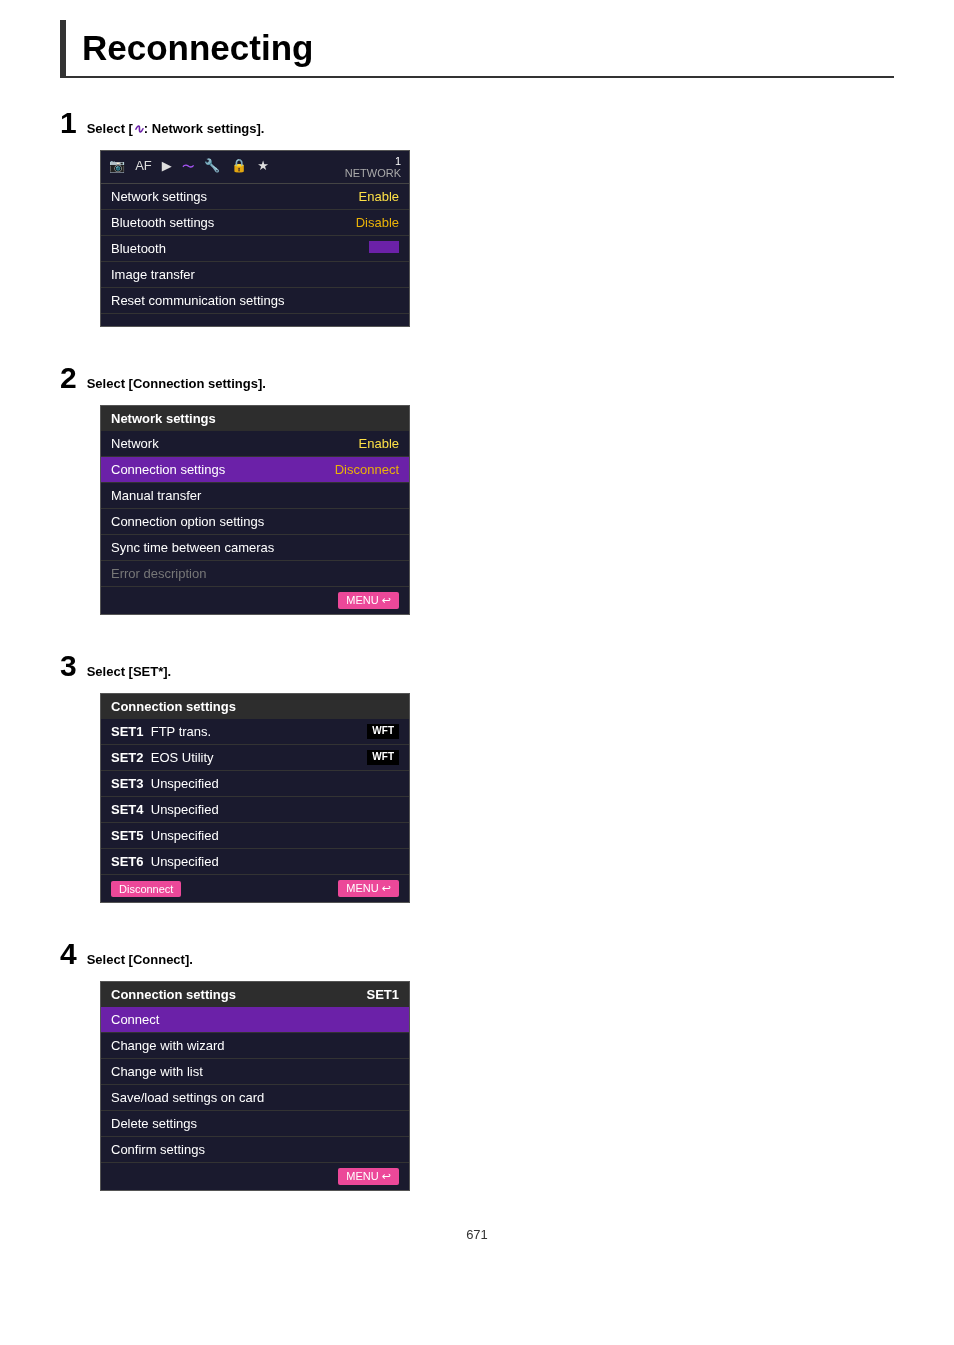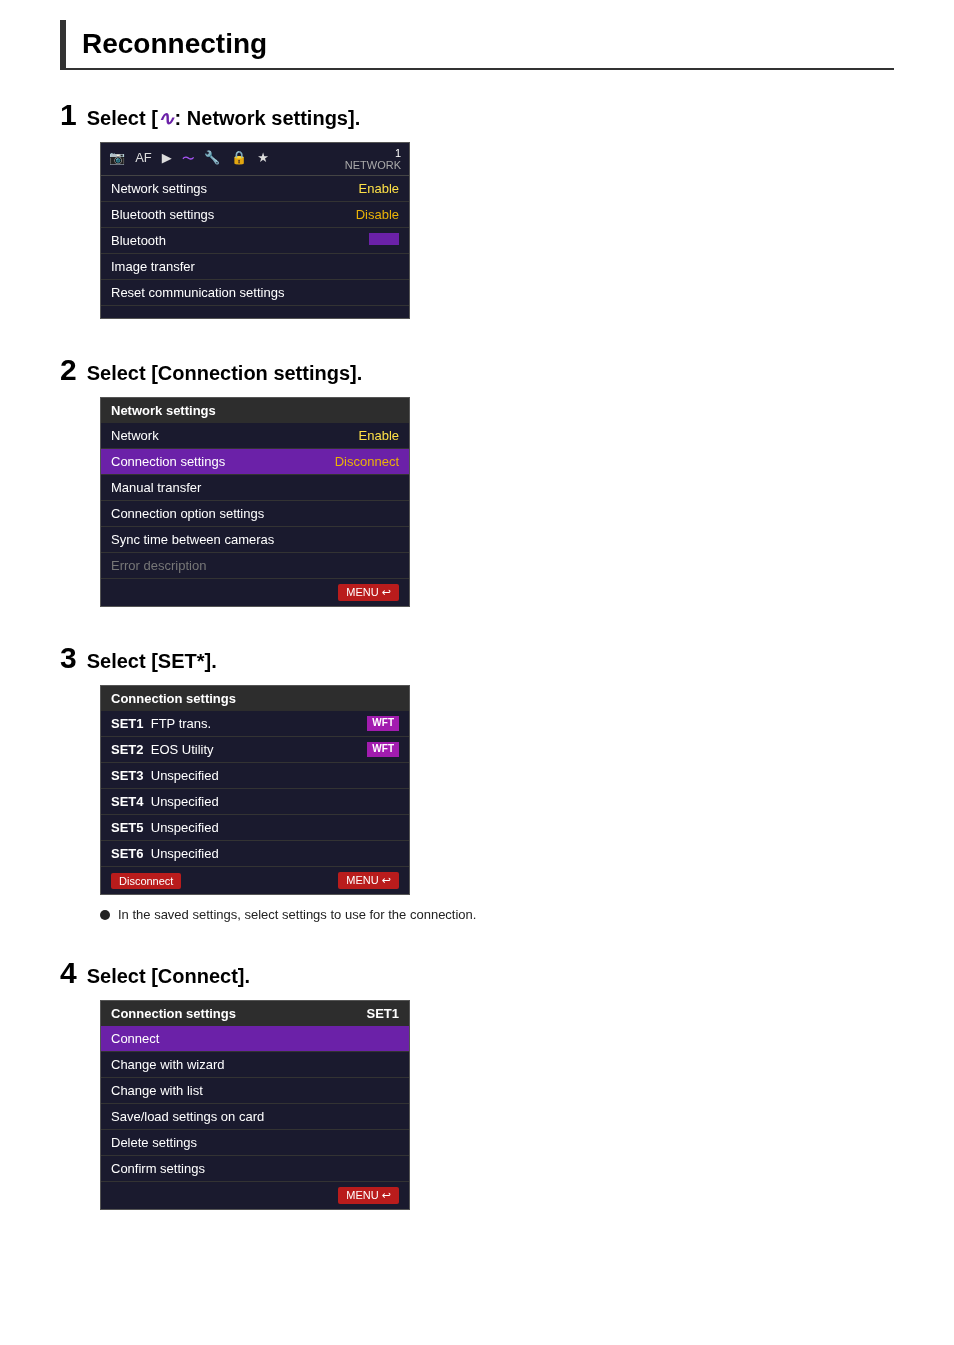--- a/index.html
+++ b/index.html
@@ -17,21 +17,21 @@
     }
 
     
     .page-header {
       border-left: 6px solid #333;
       padding: 8px 16px;
       margin-bottom: 30px;
       border-bottom: 2px solid #333;
     }
     .page-header h1 {
-      font-size: 28px;
+      font-size: 35px;
       font-weight: bold;
     }
 
     
     .step {
       display: flex;
       flex-direction: column;
       margin-bottom: 36px;
     }
     .step-header {
@@ -39,21 +39,21 @@
       align-items: baseline;
       margin-bottom: 12px;
     }
     .step-number {
       font-size: 30px;
       font-weight: bold;
       margin-right: 10px;
       line-height: 1;
     }
     .step-title {
-      font-size: 20px;
+      font-size: 13px;
       font-weight: bold;
     }
     .step-content {
       margin-left: 40px;
     }
 
     
     .camera-screen {
       background: #1a1a2e;
       color: #fff;
@@ -116,42 +116,42 @@
     .menu-row .value { color: #eab308; }
     .menu-row .value.enabled { color: #fde047; }
 
     .menu-footer {
       display: flex;
       justify-content: flex-end;
       padding: 5px 10px;
       background: #1a1a2e;
     }
     .menu-btn {
-      background: #b91c1c;
+      background: #ec4899;
       color: #fff;
       padding: 2px 8px;
       font-size: 11px;
       border-radius: 2px;
       display: inline-flex;
       align-items: center;
       gap: 3px;
     }
 
     
     .nickname-color {
       display: inline-block;
       width: 30px;
       height: 12px;
       background: #6b21a8;
       vertical-align: middle;
     }
 
     
     .wft-badge {
-      background: #a21caf;
+      background: #000000;
       color: #fff;
       font-size: 10px;
       padding: 1px 5px;
       font-weight: bold;
     }
 
     
     .bullet-note {
       display: flex;
       align-items: flex-start;
@@ -296,24 +296,20 @@
           <span class="label"><strong>SET5</strong>&nbsp; Unspecified</span>
         </div>
         <div class="menu-row">
           <span class="label"><strong>SET6</strong>&nbsp; Unspecified</span>
         </div>
         <div class="menu-footer" style="justify-content: space-between; align-items: center;">
           <span class="menu-btn">Disconnect</span>
           <span class="menu-btn">MENU ↩</span>
         </div>
       </div>
-      <div class="bullet-note">
-        <span class="bullet-dot"></span>
-        <span>In the saved settings, select settings to use for the connection.</span>
-      </div>
     </div>
   </div>
 
   <div class="step">
     <div class="step-header">
       <span class="step-number">4</span>
       <span class="step-title">Select [Connect].</span>
     </div>
     <div class="step-content">
       <div class="camera-screen">
@@ -339,14 +335,15 @@
         <div class="menu-row">
           <span class="label">Confirm settings</span>
         </div>
         <div class="menu-footer">
           <span class="menu-btn">MENU ↩</span>
         </div>
       </div>
     </div>
   </div>
 
+  <div class="page-number">671</div>
 
 </div>
 
 </body></html>

